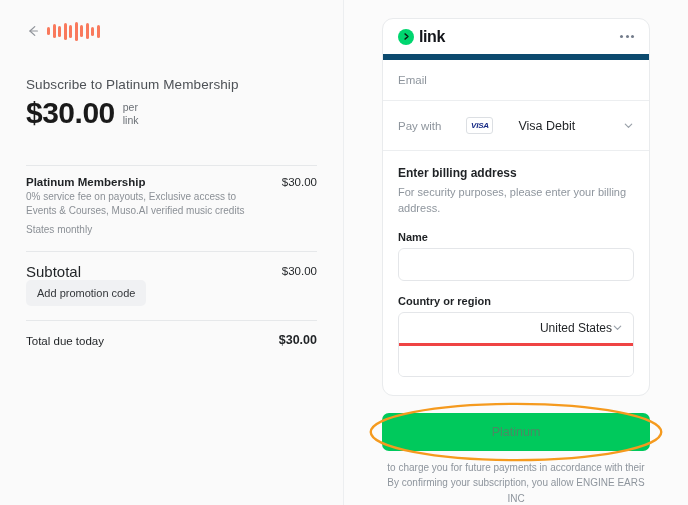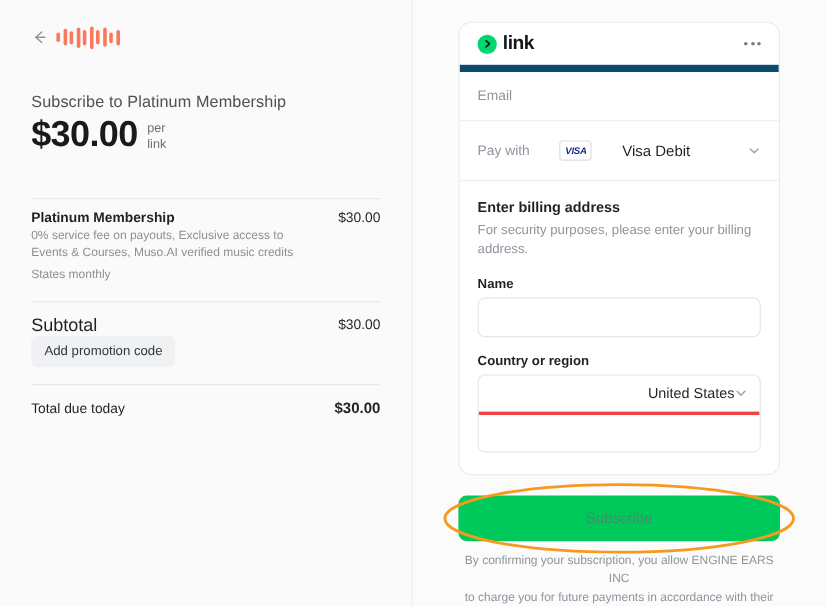--- a/index.html
+++ b/index.html
@@ -247,26 +247,26 @@
             <svg class="chev" viewBox="0 0 12 12">
               <path d="M2.5 4.5 L6 8 L9.5 4.5" fill="none" stroke="currentColor" stroke-width="1.3" stroke-linecap="round" stroke-linejoin="round"></path>
             </svg>
           </div>
           <div class="combo-bottom"></div>
         </div>
       </div>
     </div>
 
     <div class="subscribe-wrap">
-      <button class="subscribe-btn">Subscribe</button>
+      <button class="subscribe-btn">Platinum</button>
     </div>
 
     <div class="legal">
+      <div>to charge you for future payments in accordance with their</div>
       <div>By confirming your subscription, you allow ENGINE EARS INC</div>
-      <div>to charge you for future payments in accordance with their</div>
 
     </div>
 
     <svg class="annot" viewBox="0 0 326 68" style="left: 24px; top: 397.875px; width: 296px; height: 68px;">
       <ellipse cx="163" cy="34" rx="160" ry="31"></ellipse>
     </svg>
 
   </div>
 </div>
 

